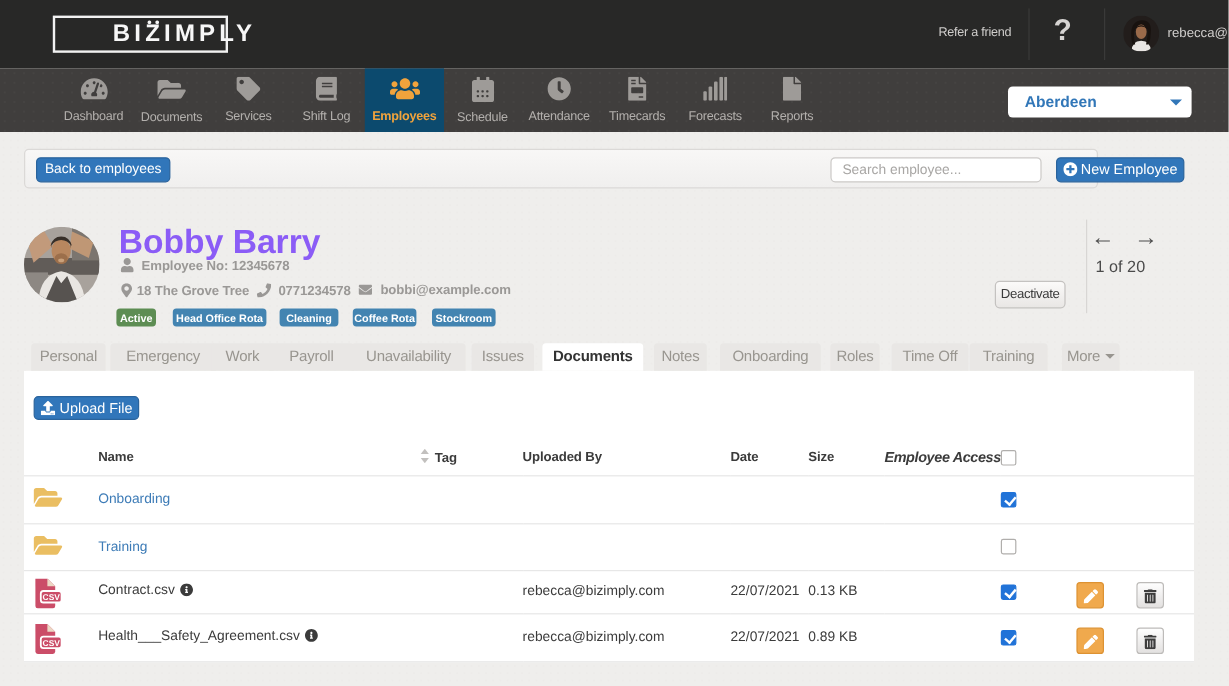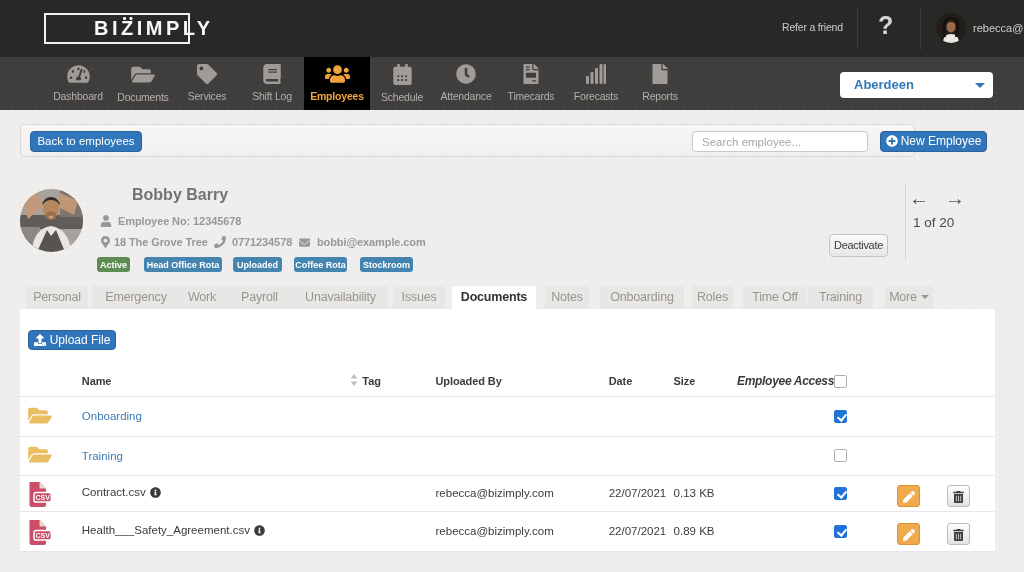--- a/index.html
+++ b/index.html
@@ -21,41 +21,41 @@
 .qmark { position:absolute; left:878px; top:11px; color:#d6d4d2; font-size:25px; font-weight:bold; }
 .avatar-sm { position:absolute; left:936px; top:13px; width:30px; height:30px; border-radius:50%; overflow:hidden; }
 .topemail { position:absolute; left:973px; top:22px; color:#d0cecc; font-size:11px; white-space:nowrap; }
 
 
 .navbar { position:absolute; left:0; top:57px; width:1024px; height:53px; background:#403e3d; z-index:5; }
 .navbar::before { content:""; position:absolute; inset:0; background-image:radial-gradient(#4b4947 1px, transparent 1px); background-size:8px 8px; opacity:.5; }
 .nav-item { position:absolute; top:0; height:53px; width:66px; text-align:center; color:#b3b0ad; }
 .nav-item svg { margin-top:7px; }
 .nav-item .lbl { display:block; font-size:10.5px; letter-spacing:-0.2px; margin-top:2px; color:#b3b0ad; white-space:nowrap; }
-.nav-item.active { background:#000000; }
+.nav-item.active { background:#0c4a6e; }
 .nav-item.active .lbl { color:#f1a33c; font-weight:bold; }
 .nav-select { position:absolute; left:840px; top:15px; width:153px; height:26px; background:#fff; border-radius:4px;
   color:#3277b8; font-size:13px; font-weight:bold; line-height:26px; padding-left:14px; }
 .nav-select .caret { position:absolute; right:8px; top:11px; width:0; height:0;
   border-left:5px solid transparent; border-right:5px solid transparent; border-top:5px solid #3277b8; }
 
 
 .toolbar { position:absolute; left:20px; top:124px; width:895px; height:33px; z-index:2;
   background:linear-gradient(#f8f7f6,#f0efee); border:1px solid #dbd9d7; border-radius:4px; }
 .btn-blue { background:#3176ba; border:1px solid #2a639c; border-radius:4px; color:#fff; font-size:12px;
   font-family:"Liberation Sans", sans-serif; }
 .back-btn { position:absolute; left:9px; top:6px; width:112px; height:21px; line-height:19px; text-align:center; font-size:11.5px; }
 .search { position:absolute; left:671px; top:6px; width:176px; height:21px; background:#fff; border:1px solid #cbc9c7;
   border-radius:4px; color:#a8a6a4; font-size:11.5px; line-height:20px; padding-left:9px; }
 .newemp-btn { position:absolute; left:859px; top:6px; width:107px; height:21px; line-height:19px; text-align:center; }
 .newemp-btn svg { vertical-align:-2px; margin-right:3px; }
 
 
 .avatar-big { position:absolute; left:20px; top:189px; width:63px; height:63px; border-radius:50%; overflow:hidden; z-index:2; }
-.pname { position:absolute; left:99px; top:186px; font-size:16px; font-weight:bold; color:#737373; z-index:2;margin-left:33px; }
+.pname { position:absolute; left:99px; top:186px; font-size:28px; font-weight:bold; color:#8b5cf6; z-index:2; }
 .pline { position:absolute; color:#9a9896; font-size:11px; font-weight:bold; letter-spacing:-0.1px; z-index:2; white-space:nowrap; }
 .pline svg { vertical-align:-2px; margin-right:6px; }
 .badge { position:absolute; top:257px; height:15px; line-height:16px; border-radius:3px; color:#fff;
   font-size:9px; font-weight:bold; text-align:center; white-space:nowrap; z-index:2; }
 .badge.green { background:#5d8d53; }
 .badge.blue { background:#4384b1; }
 .signin { position:absolute; left:752px; top:183px; width:136px; height:43px; background:#fff;
   border:1px solid #d8d6d4; border-radius:4px; z-index:2; padding:5px 0 0 9px; }
 .signin .t1 { font-size:12.8px; font-weight:bold; color:#3b3b3b; white-space:nowrap; }
 .signin .t2 { font-size:12px; color:#4a4a4a; margin-top:4px; white-space:nowrap; }
@@ -193,21 +193,21 @@
         <path fill="#9a9896" d="M172.268 501.67C26.97 291.031 0 269.413 0 192 0 85.961 85.961 0 192 0s192 85.961 192 192c0 77.413-26.97 99.031-172.268 309.67-9.535 13.774-29.93 13.773-39.464 0zM192 272c44.183 0 80-35.817 80-80s-35.817-80-80-80-80 35.817-80 80 35.817 80 80 80z"></path>
       </svg>18 The Grove Tree</div>
   <div class="pline" style="left:214px; top:236px;"><svg width="12" height="12" viewBox="0 0 512 512">
         <path fill="#9a9896" d="M493.4 24.6l-104-24c-11.3-2.6-22.9 3.3-27.5 13.9l-48 112c-4.2 9.8-1.4 21.3 6.9 28l60.6 49.6c-36 76.7-98.9 140.5-177.2 177.2l-49.6-60.6c-6.8-8.3-18.2-11.1-28-6.9l-112 48C3.9 366.5-2 378.1.6 389.4l24 104C27.1 504.2 36.7 512 48 512c256.1 0 464-207.5 464-464 0-11.2-7.7-20.9-18.6-23.4z"></path>
       </svg>0771234578</div>
   <div class="pline" style="left:298px; top:236px;"><svg width="13" height="11" viewBox="0 0 512 512">
         <path fill="#9a9896" d="M502.3 190.8c3.9-3.1 9.7-.2 9.7 4.7V400c0 26.5-21.5 48-48 48H48c-26.5 0-48-21.5-48-48V195.6c0-5 5.7-7.8 9.7-4.7 22.4 17.4 52.1 39.5 154.1 113.6 21.1 15.4 56.7 47.8 92.2 47.6 35.7.3 72-32.8 92.3-47.6 102-74.1 131.6-96.3 154-113.7zM256 320c23.2.4 56.6-29.2 73.4-41.4 132.7-96.3 142.8-104.7 173.4-128.7 5.8-4.5 9.2-11.5 9.2-18.9v-19c0-26.5-21.5-48-48-48H48C21.5 64 0 85.5 0 112v19c0 7.4 3.4 14.3 9.2 18.9 30.6 23.9 40.7 32.4 173.4 128.7 16.8 12.2 50.2 41.8 73.4 41.4z"></path>
       </svg>bobbi@example.com</div>
   <span class="badge green" style="left:97px;width:33px;">Active</span>
   <span class="badge blue" style="left:144px;width:78px;">Head Office Rota</span>
-  <span class="badge blue" style="left:233px;width:49px;">Uploaded</span>
+  <span class="badge blue" style="left:233px;width:49px;">Cleaning</span>
   <span class="badge blue" style="left:294px;width:53px;">Coffee Rota</span>
   <span class="badge blue" style="left:360px;width:53px;">Stockroom</span>
   <div class="deact">Deactivate</div>
   <div class="vsep"></div>
   <div class="arrowL">←</div>
   <div class="arrowR">→</div>
   <div class="pageof">1 of 20</div>
 
   <div class="tabs">
     <span class="tab" style="left:26px;width:62px;">Personal</span>

